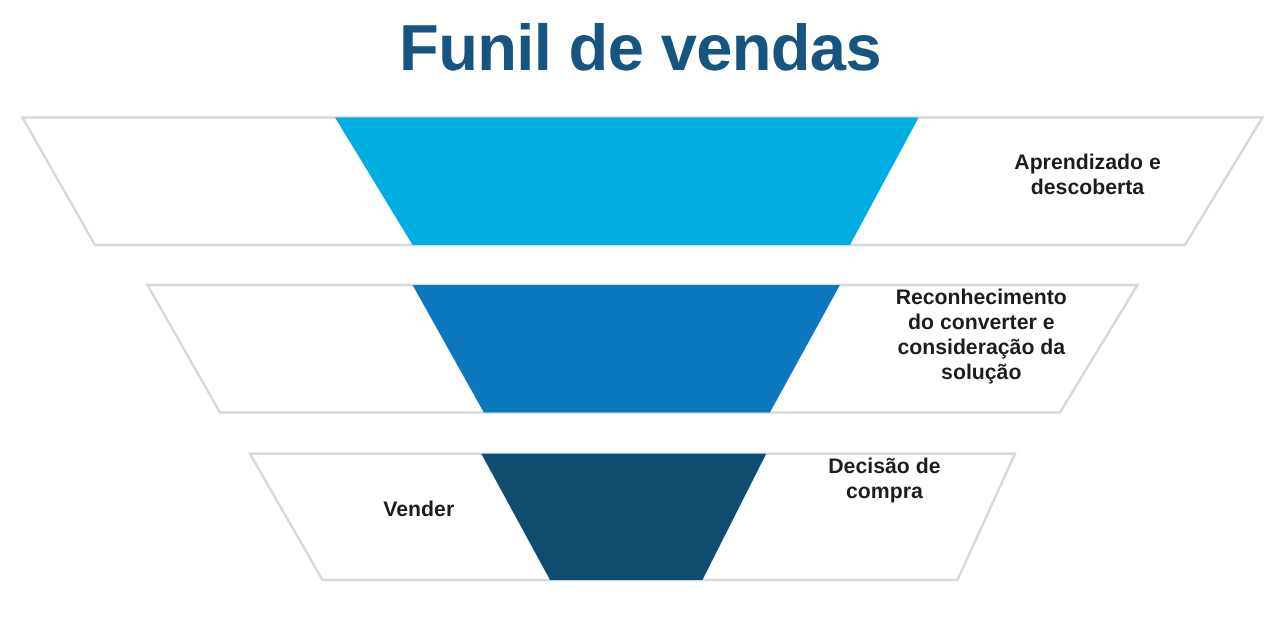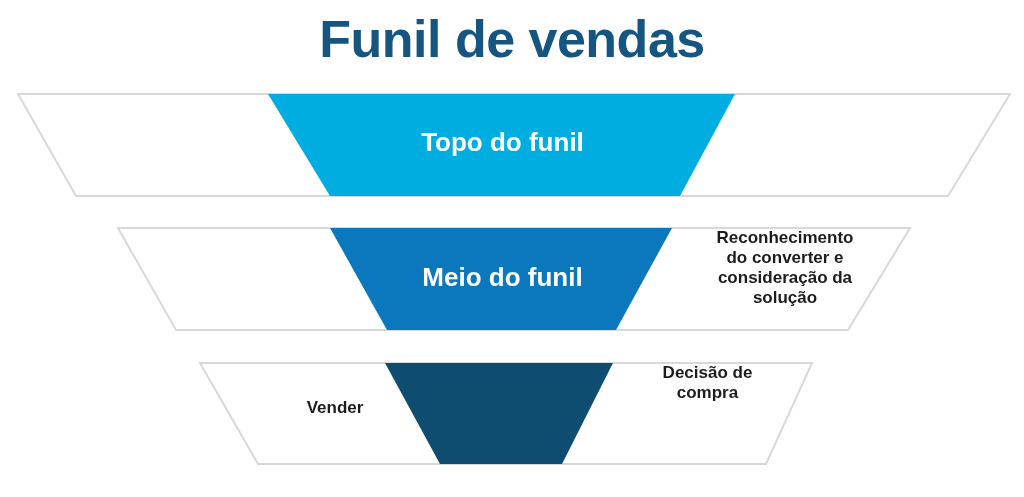--- a/index.html
+++ b/index.html
@@ -85,23 +85,23 @@
 
     <polygon points="118,228 910,228 848,330 176,330" fill="#ffffff" stroke="#d8d8d8" stroke-width="2"></polygon>
 
     <polygon points="330,228 672,228 616,330 387,330" fill="#0b78be"></polygon>
 
     <polygon points="200,363 812,363 766,464 258,464" fill="#ffffff" stroke="#d8d8d8" stroke-width="2"></polygon>
 
     <polygon points="385,363 613,363 562,464 440,464" fill="#0e4c70"></polygon>
   </svg>
 
-  <div class="stage-label stage-center-label s1-mid">Topo do funil</div>
+  <div class="stage-label stage-side-label s1-right">Aprendizado e
+descoberta</div>
 
-  <div class="stage-label stage-center-label s2-mid">Meio do funil</div>
   <div class="stage-label stage-side-label s2-right">Reconhecimento
 do converter e
 consideração da
 solução</div>
 
   <div class="stage-label stage-side-label s3-left">Vender</div>
   <div class="stage-label stage-side-label s3-right">Decisão de
 compra</div>
 
 </div>

